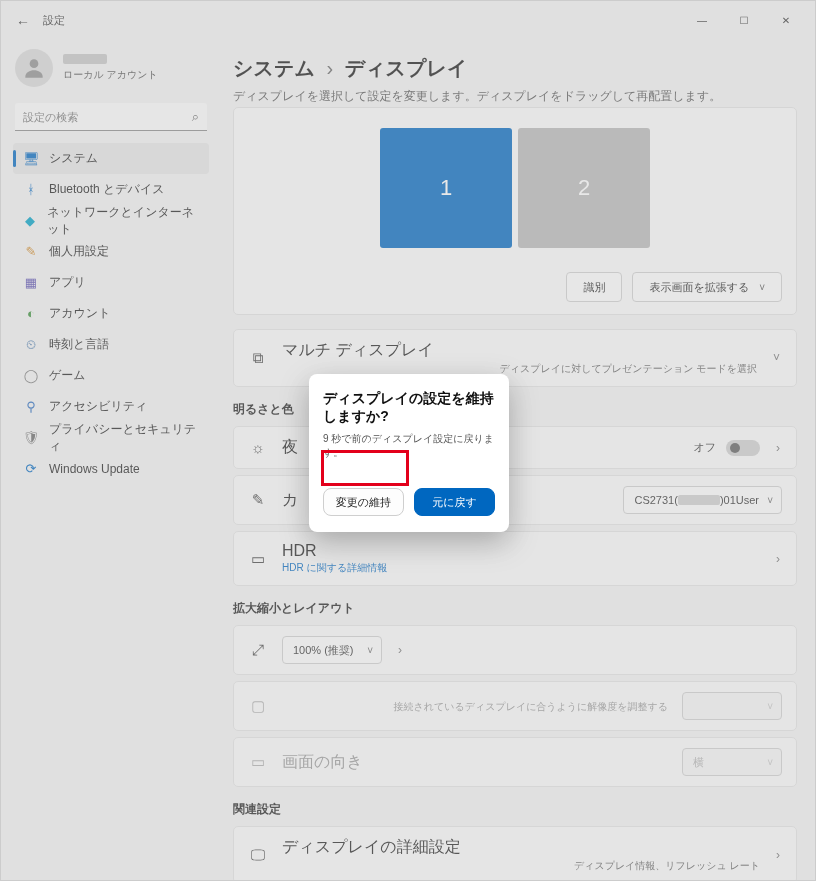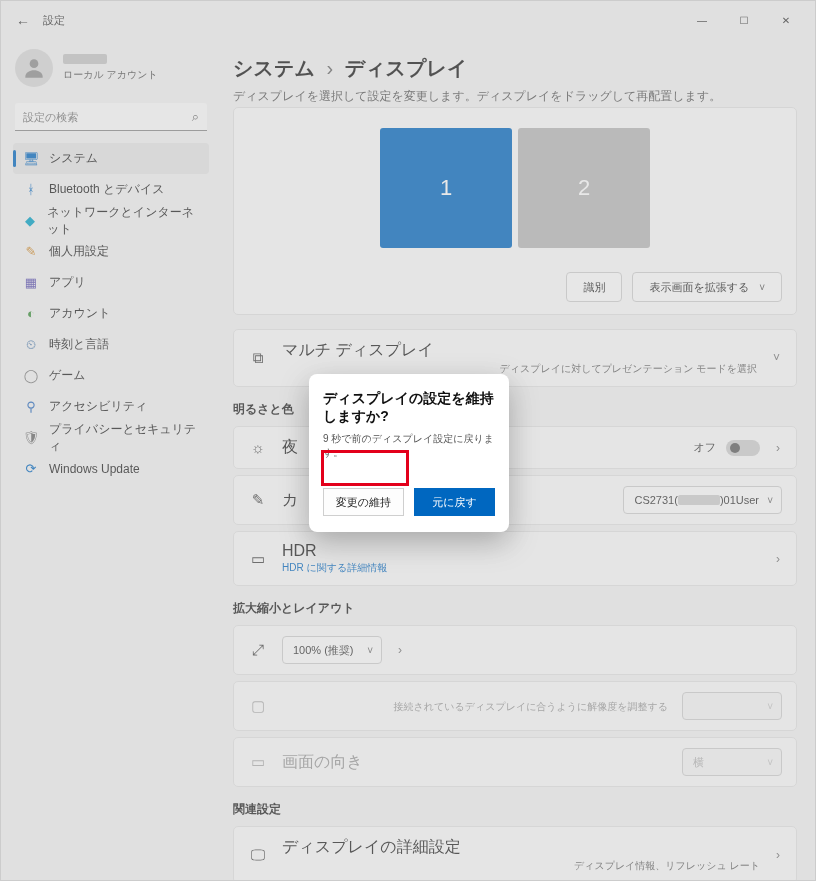--- a/index.html
+++ b/index.html
@@ -72,21 +72,21 @@
   .combo.disabled::after{color:#c5c5c5;}
   .combo.wide{min-width:140px;}
   
   .dialog {
     position:absolute; z-index:30; left:308px; top:373px; width:200px;
     background:#fff; border-radius:8px; box-shadow:0 10px 30px rgba(0,0,0,.28); padding:16px 14px;
   }
   .dialog .dtitle { font-size:14px; font-weight:600; color:#111; margin-bottom:6px;}
   .dialog .ddesc { font-size:10px; color:#555; margin-bottom:28px;}
   .dialog .dactions { display:flex; gap:10px; justify-content:center;}
-  .dialog .dbtn { flex:1; height:28px; border-radius:0; font-size:11px; display:flex; align-items:center; justify-content:center;}
+  .dialog .dbtn { flex:1; height:28px; border-radius:8px; font-size:11px; display:flex; align-items:center; justify-content:center;}
   .dialog .dbtn.secondary { background:#fdfdfd; border:1px solid #cfcfcf; color:#222;}
   .dialog .dbtn.primary { background:#0067c0; color:#fff; border:1px solid #0067c0;}
   .redbox { position:absolute; border:3px solid #e3001b; pointer-events:none;}
   .redacted { display:inline-block; background:#cfcfcf; border-radius:2px;}
 </style>
 </head>
 <body>
 
 <div class="window">
 

